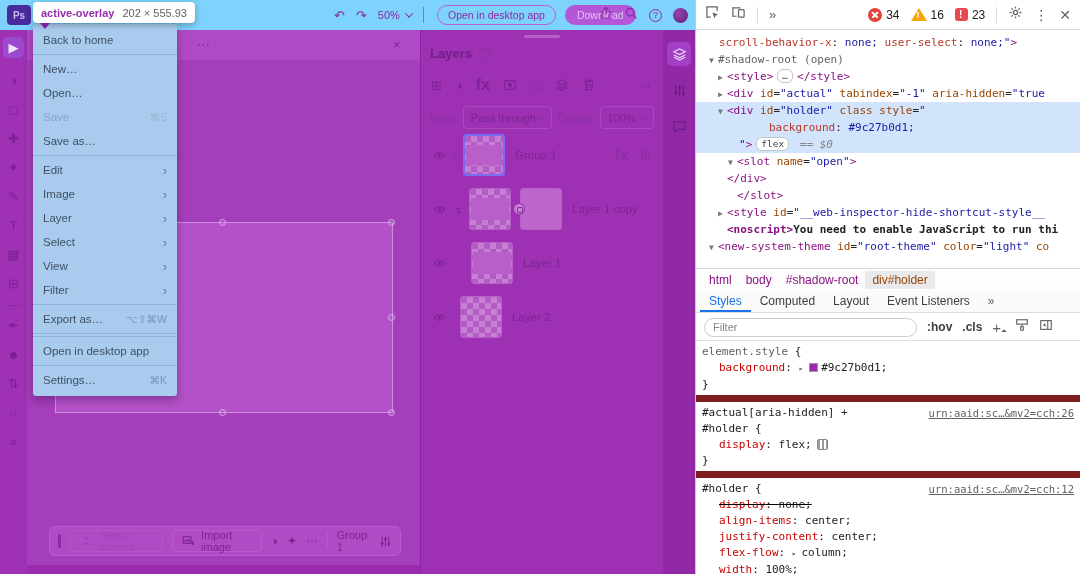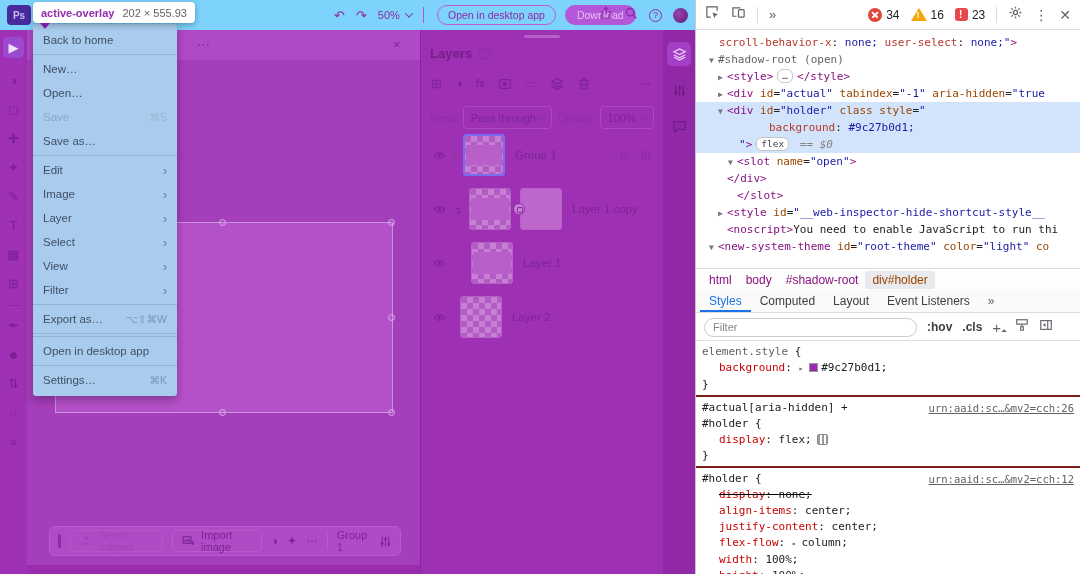--- a/index.html
+++ b/index.html
@@ -46,21 +46,21 @@
   .bname{font-size:11px;color:#7c2494}
 
   .layers{position:absolute;left:420px;top:30px;width:243px;height:544px;background:#9e31b3;border-left:1px solid #8c24a1}
   .grip{position:absolute;left:50%;top:5px;width:36px;height:3px;margin-left:-18px;border-radius:2px;background:#b65fc7}
   .lheader{position:absolute;left:9px;top:16px;display:flex;align-items:center;gap:7px;color:#731f89;font-size:13px;font-weight:bold}
   .infoc{width:12px;height:12px;border:1.2px solid #8a2fa0;border-radius:50%;font-size:8px;font-weight:normal;color:#8a2fa0;display:flex;align-items:center;justify-content:center}
   .lic-row{position:absolute;left:10px;top:46px;right:12px;display:flex;align-items:center;gap:13px;color:#7e2296;font-size:13px}
   .lic-row svg{width:14px;height:14px}
   .lic{display:flex;align-items:center}
   .lic.dim{opacity:.45}
-  .fxi{font-weight:bold;font-size:10px}
+  .fxi{font-weight:bold;font-size:16px}
   .blendrow{position:absolute;left:9px;top:76px;right:9px;display:flex;align-items:center;gap:6px}
   .blab{font-size:10.5px;color:#8a2fa2}
   .selbox{height:23px;border:1px solid #aa4abc;border-radius:4px;display:flex;align-items:center;justify-content:space-between;padding:0 7px;font-size:11px;color:#7c2494}
   .chev{width:6px;height:6px;border-right:1.4px solid #8a2fa2;border-bottom:1.4px solid #8a2fa2;transform:rotate(45deg) translate(-1px,-1px)}
   .lrows{position:absolute;left:0;top:98px;right:0}
   .lrow{height:54px;display:flex;align-items:center;padding-left:12px}
   .leye{width:14px;color:#7c2095;flex:none;display:flex}
   .leye svg{width:13px;height:13px}
   .lchev{margin:0 4px 0 6px}
   .clipi{color:#7c2095;margin:6px 4px 0 6px;display:flex}
@@ -132,21 +132,21 @@
 
   .dt-filter{position:absolute;left:0;top:314px;right:0;height:27px;border-bottom:1px solid #e0e0e0;display:flex;align-items:center;padding:0 8px;gap:10px}
   .finput{width:213px;height:19px;border:1px solid #ccc;border-radius:10px;padding:0 8px;font-size:11px;color:#202124;outline:none}
   .finput::placeholder{color:#80868b}
   .fps{font-size:12px;color:#3c4043;font-weight:bold;letter-spacing:0}
   .fplus{font-size:15px;color:#5f6368;position:relative;padding-right:4px}
   .fplus:after{content:"";position:absolute;right:-1px;bottom:2px;border-left:4px solid transparent;border-top:4px solid #5f6368;transform:rotate(-45deg)}
   .dt-filter svg{width:14px;height:14px;color:#5f6368}
 
   .dt-styles{position:absolute;left:0;top:341px;right:0;bottom:0;overflow:hidden;font-family:"DejaVu Sans Mono",monospace;font-size:11px;line-height:16px}
-  .rule{padding:3px 6px 2px;border-bottom:2px solid #7f1d1d}
+  .rule{padding:3px 6px 2px;border-bottom:7px solid #7f1d1d}
   .rsel{display:flex;justify-content:space-between;color:#202124}
   .rlink{color:#5f6368;text-decoration:underline;font-size:10.5px;white-space:nowrap}
   .rprop{padding-left:17px;white-space:pre}
   .pn{color:#c80000}
   .pv{color:#202124}
   .strike{text-decoration:line-through}
   .parr{color:#666;font-size:8px}
   .swatch{display:inline-block;width:9px;height:9px;border:1px solid #999;margin:0 3px 0 1px;vertical-align:-1px}
   .ficon{display:inline-block;width:11px;height:11px;border:1px solid #888;border-radius:2px;margin-left:5px;vertical-align:-2px;background:repeating-linear-gradient(90deg,#9a9a9a 0 2px,transparent 2px 4px)}
   .rclose{color:#202124}
@@ -496,21 +496,21 @@
         <div class="tl" style="padding-left: 13px;"><span class="sa">▼</span><span class="sg">#shadow-root</span><span class="sg"> (open)</span></div>
         <div class="tl" style="padding-left: 22px;"><span class="sa">▶</span><span class="st">&lt;style&gt;</span><span class="tbadge">…</span><span class="st">&lt;/style&gt;</span></div>
         <div class="tl" style="padding-left: 22px;"><span class="sa">▶</span><span class="st">&lt;div</span><span class="sn"> id</span><span class="sx">=</span><span class="sv">"actual"</span><span class="sn"> tabindex</span><span class="sx">=</span><span class="sv">"-1"</span><span class="sn"> aria-hidden</span><span class="sx">=</span><span class="sv">"true</span></div>
         <div class="tl tlsel" style="padding-left: 22px;"><span class="sa">▼</span><span class="st">&lt;div</span><span class="sn"> id</span><span class="sx">=</span><span class="sv">"holder"</span><span class="sn"> class</span><span class="sn"> style</span><span class="sx">=</span><span class="sv">"</span></div>
         <div class="tl tlsel" style="padding-left: 73px;"><span class="sp">background</span><span class="sx">: </span><span class="sv">#9c27b0d1;</span></div>
         <div class="tl tlsel" style="padding-left: 43px;"><span class="sv">"</span><span class="st">&gt;</span><span class="tbadge">flex</span><span class="se"> == $0</span></div>
         <div class="tl" style="padding-left: 32px;"><span class="sa">▼</span><span class="st">&lt;slot</span><span class="sn"> name</span><span class="sx">=</span><span class="sv">"open"</span><span class="st">&gt;</span></div>
         <div class="tl" style="padding-left: 31px;"><span class="st">&lt;/div&gt;</span></div>
         <div class="tl" style="padding-left: 41px;"><span class="st">&lt;/slot&gt;</span></div>
         <div class="tl" style="padding-left: 22px;"><span class="sa">▶</span><span class="st">&lt;style</span><span class="sn"> id</span><span class="sx">=</span><span class="sv">"__web-inspector-hide-shortcut-style__</span></div>
-        <div class="tl" style="padding-left: 31px;"><span class="st">&lt;noscript&gt;</span><span class="sx">You need to enable JavaScript to run thi</span></div>
+        <div class="tl" style="padding-left: 31px; font-weight: bold;"><span class="st">&lt;noscript&gt;</span><span class="sx">You need to enable JavaScript to run thi</span></div>
         <div class="tl" style="padding-left: 13px;"><span class="sa">▼</span><span class="st">&lt;new-system-theme</span><span class="sn"> id</span><span class="sx">=</span><span class="sv">"root-theme"</span><span class="sn"> color</span><span class="sx">=</span><span class="sv">"light"</span><span class="sn"> co</span></div>
       </div>
 
     <div class="dt-crumbs" id="crumbs">
         <span class="crumb">html</span>
         <span class="crumb">body</span>
         <span class="crumb">#shadow-root</span>
         <span class="crumb sel">div#holder</span>
       </div>
 

